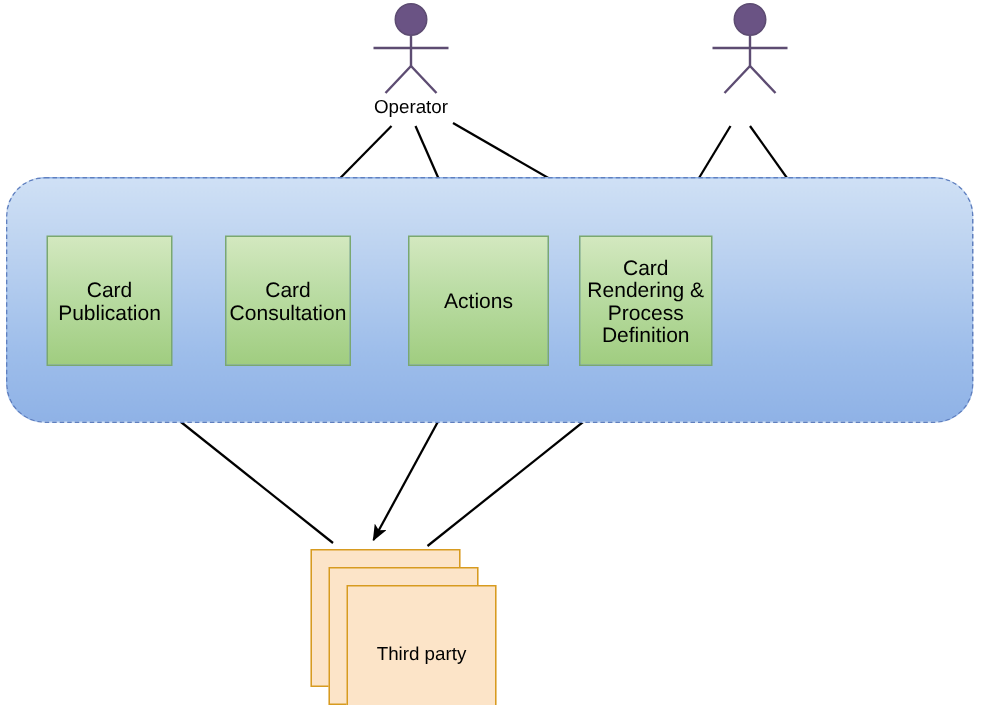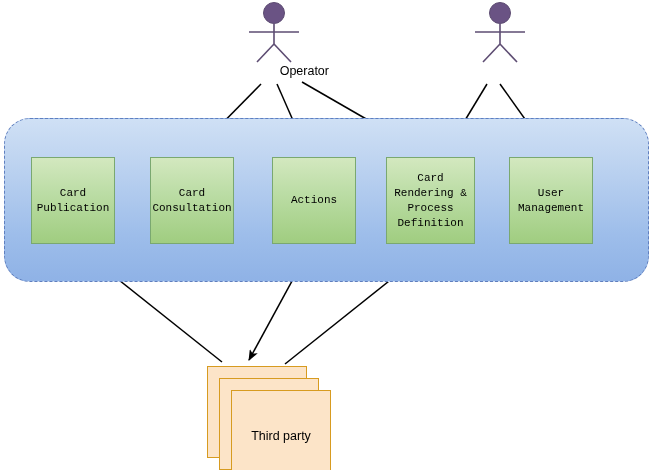--- a/index.html
+++ b/index.html
@@ -23,21 +23,21 @@
     top: 0;
     width: 661px;
     height: 470px;
     pointer-events: none;
   }
 
   
   .actor {
     position: absolute;
     width: 110px;
-    text-align: right;
+    text-align: center;
   }
   .actor .figure {
     position: relative;
     width: 110px;
     height: 62px;
   }
   .actor-label {
     font-size: 12.5px;
     color: #000000;
     line-height: 14px;
@@ -60,25 +60,24 @@
   
   .svc {
     position: absolute;
     box-sizing: border-box;
     border: 1px solid #7aa870;
     background: linear-gradient(to bottom, #d3e8bf 0%, #bcdda6 40%, #a0cd80 100%);
     display: flex;
     align-items: center;
     justify-content: center;
     text-align: center;
-    font-size: 11px;
+    font-size: 14px;
     line-height: 15px;
     color: #000000;
     padding: 2px;
-    font-family: Liberation Mono, monospace;
   }
 
   
   #thirdparty {
     position: absolute;
     left: 207px;
     top: 366px;
     width: 124px;
     height: 116px;
   }
@@ -153,31 +152,28 @@
   <div id="platform"></div>
 
   <div class="svc" style="left:31px; top:157px; width:84px; height:87px;">
     <span>Card<br>Publication</span>
   </div>
 
   <div class="svc" style="left:150px; top:157px; width:84px; height:87px;">
     <span>Card<br>Consultation</span>
   </div>
 
-  <div class="svc" style="left:272px; top:157px; width:84px; height:87px;">
+  <div class="svc" style="left:272px; top:157px; width:94px; height:87px;">
     <span>Actions</span>
   </div>
 
   <div class="svc" style="left:386px; top:157px; width:89px; height:87px;">
     <span>Card<br>Rendering &amp;<br>Process<br>Definition</span>
   </div>
 
-  <div class="svc" style="left:509px; top:157px; width:84px; height:87px;">
-    <span>User<br>Management</span>
-  </div>
 
   <div id="thirdparty">
     <div class="sheet s1"></div>
     <div class="sheet s2"></div>
     <div class="sheet s3">
       <span>Third party</span>
     </div>
   </div>
 
 </div>

